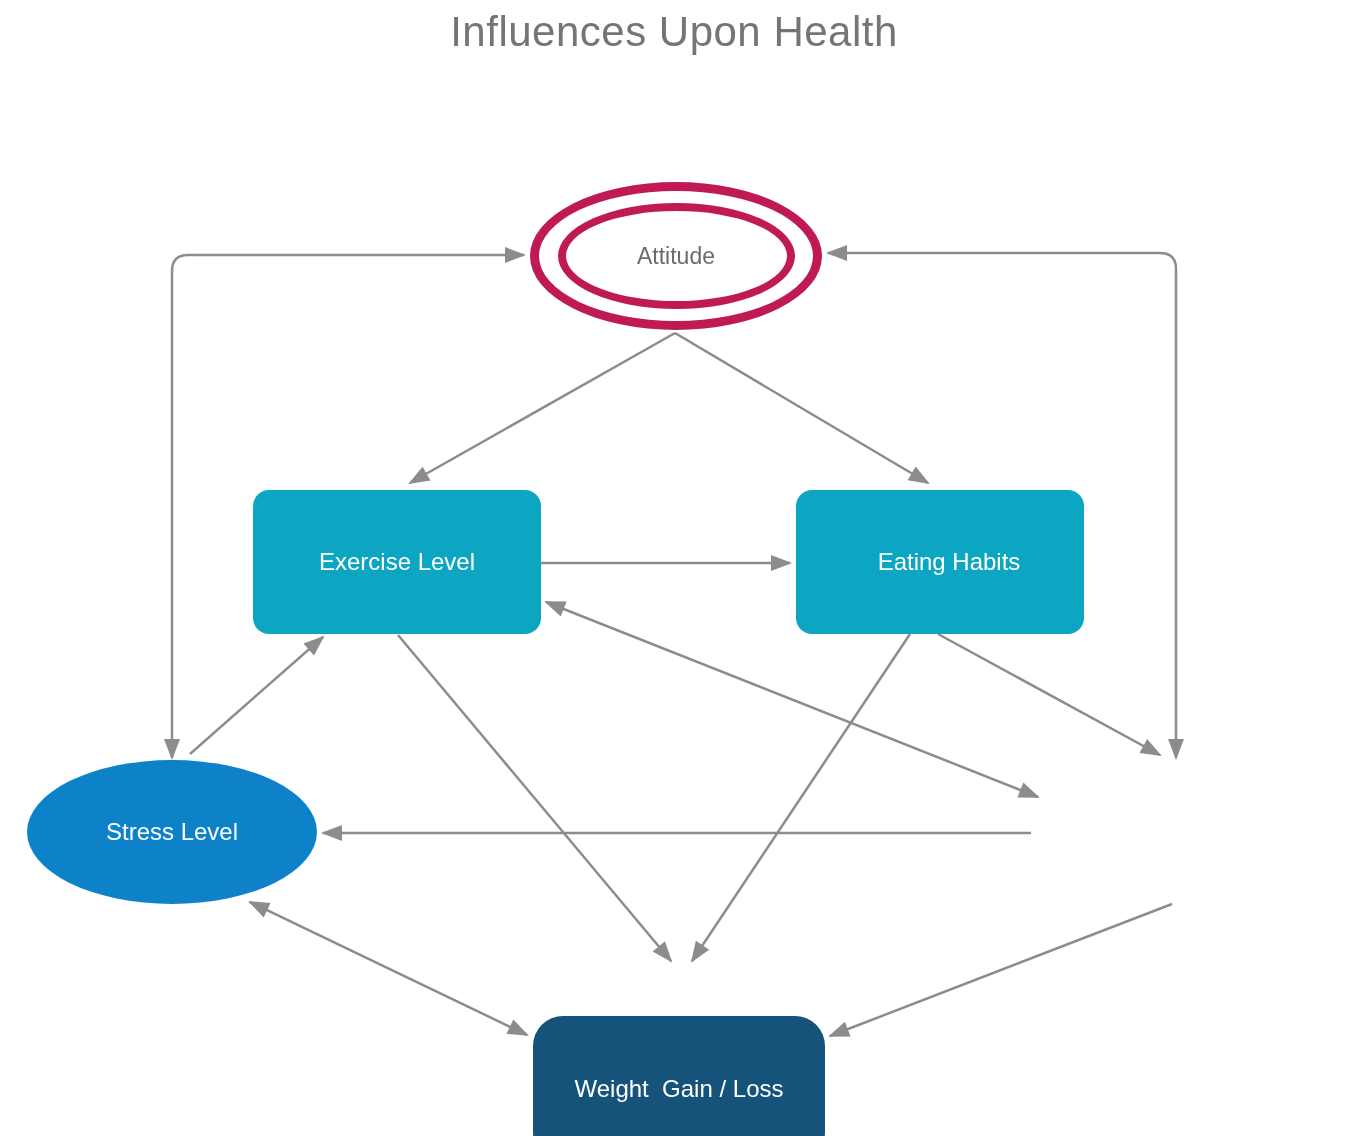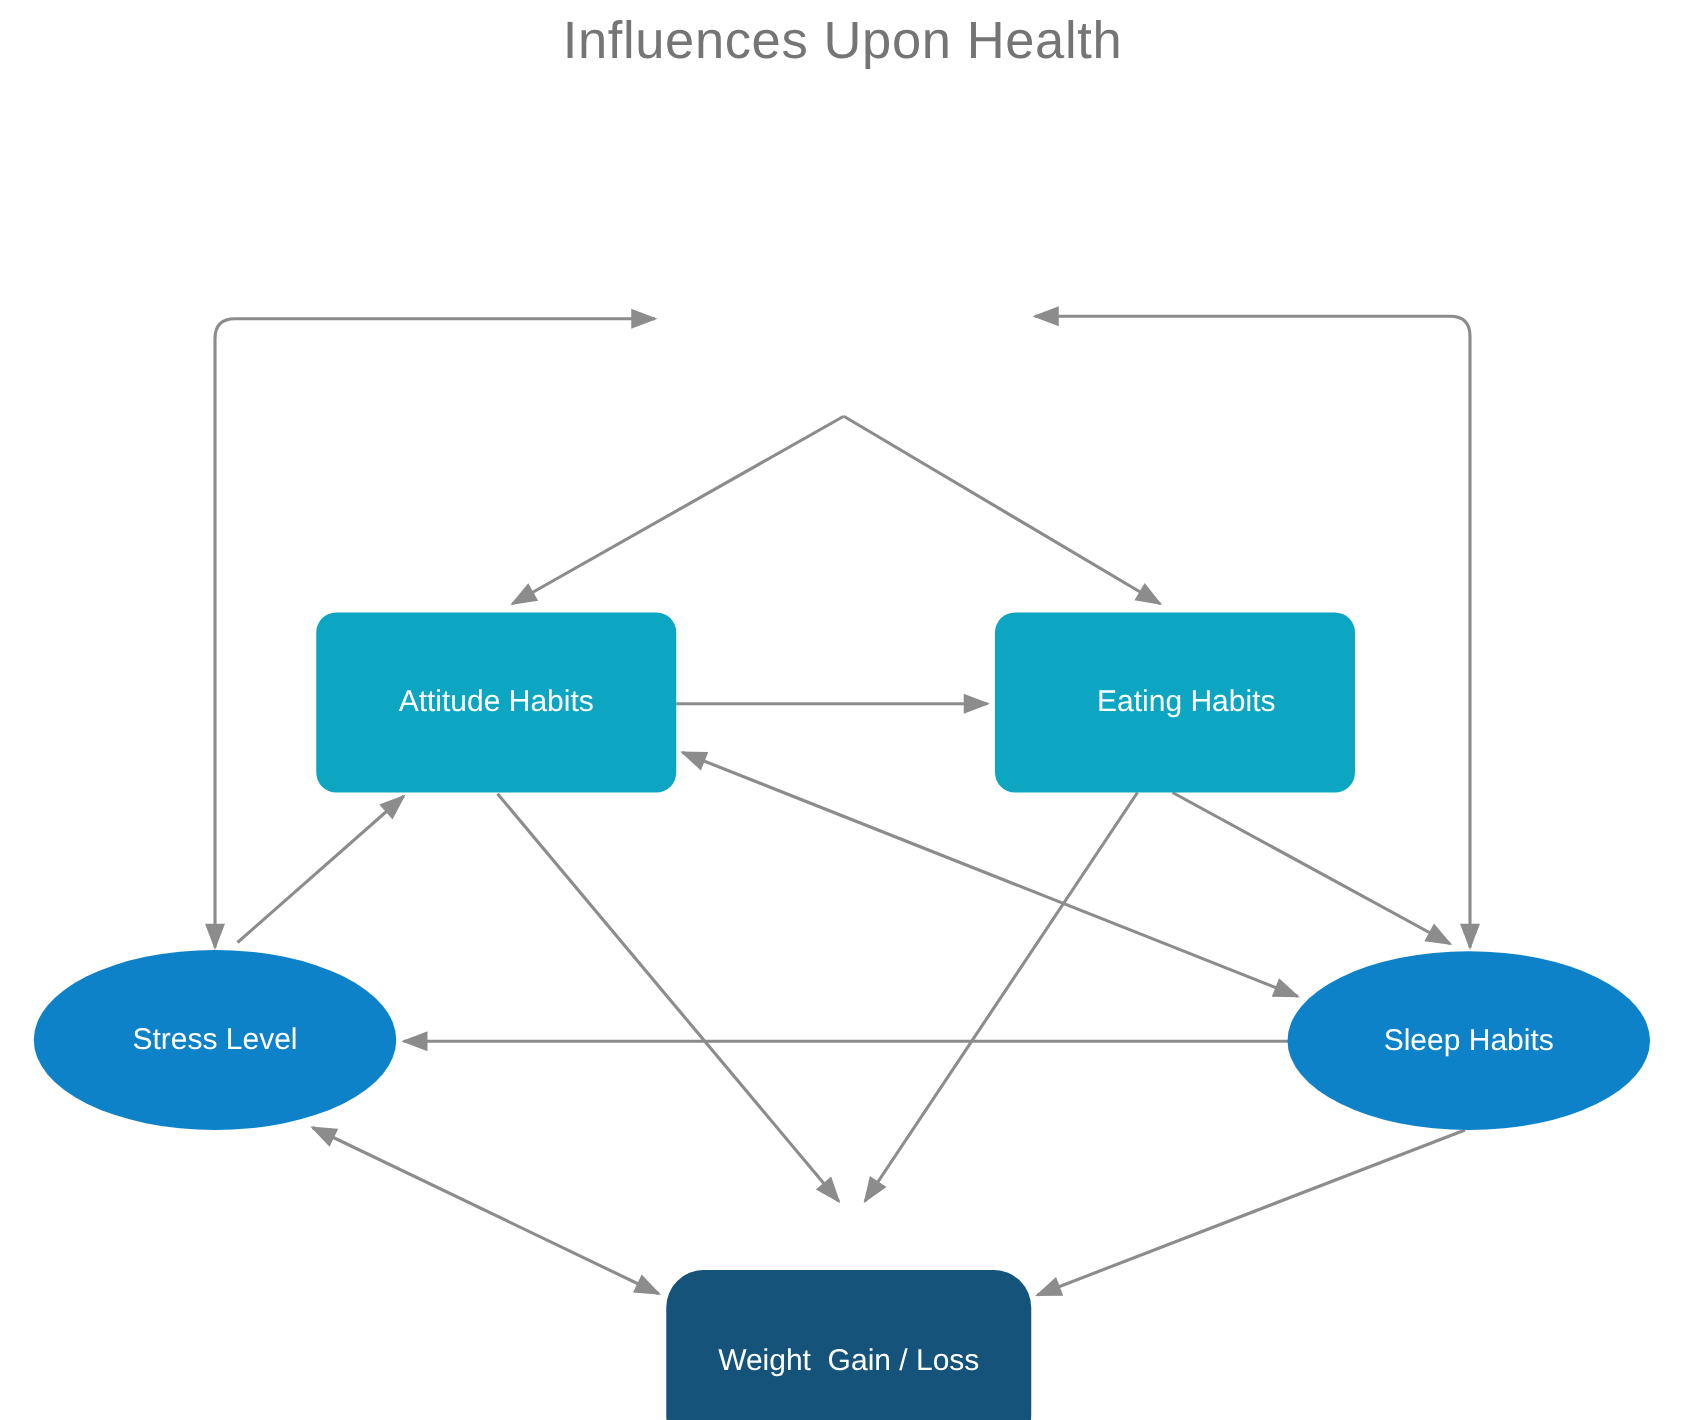--- a/index.html
+++ b/index.html
@@ -66,34 +66,36 @@
 
     <path class="edge" d="M 910 634 L 692 961" marker-end="url(#arrow)"></path>
 
     <path class="edge" d="M 1031 833 H 323" marker-end="url(#arrow)"></path>
 
     <path class="edge" d="M 250 902 L 527 1035" marker-start="url(#arrow)" marker-end="url(#arrow)"></path>
 
     <path class="edge" d="M 1172 904 L 830 1036" marker-end="url(#arrow)"></path>
   </svg>
 
+  <div class="node attitude">
+    <div class="attitude-inner">
+      <span class="label attitude-label">Attitude</span>
+    </div>
+  </div>
 
   <div class="node rect exercise">
-    <span class="label">Attitude Habits</span>
+    <span class="label">Exercise Level</span>
   </div>
 
   <div class="node rect eating">
     <span class="label">Eating Habits</span>
   </div>
 
   <div class="node ellipse stress">
     <span class="label">Stress Level</span>
   </div>
 
-  <div class="node ellipse sleep">
-    <span class="label">Sleep Habits</span>
-  </div>
 
   <div class="node weight">
     <span class="label">Weight  Gain / Loss</span>
   </div>
 
 </div>
 
 </body></html>

